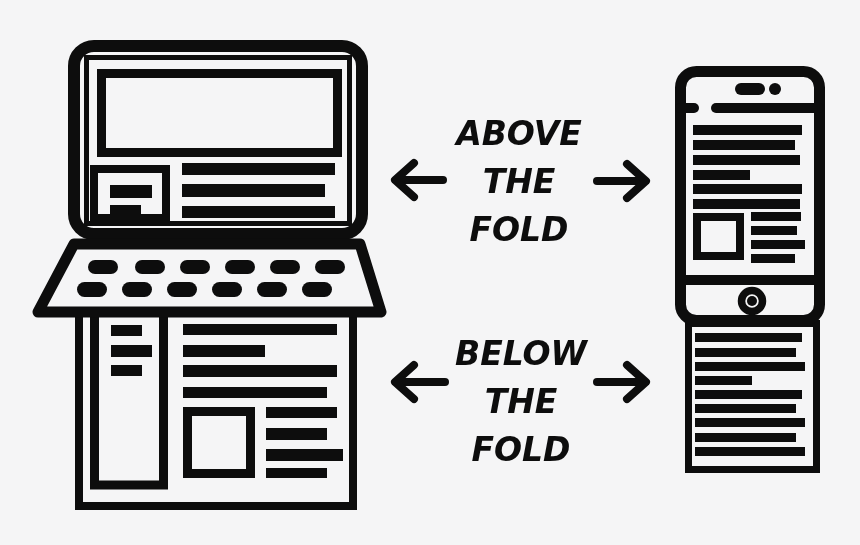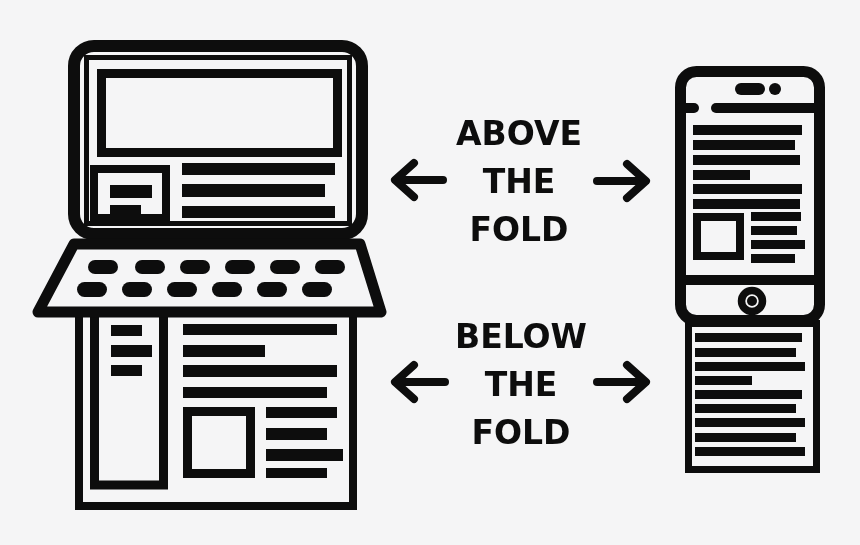--- a/index.html
+++ b/index.html
@@ -1,36 +1,36 @@
 <!DOCTYPE html>
 <html style="--bg: #f5f5f6; --ink: #0d0d0d;"><head>
 <meta charset="utf-8">
 <style>
   :root { --bg:#f5f5f6; --ink:#0d0d0d; }
   html,body { margin:0; padding:0; }
   body { background:var(--bg); font-family:"DejaVu Sans","Liberation Sans",sans-serif; }
   .canvas {
     position:relative; width:860px; height:545px;
-    background:var(--bg); overflow:hidden;
+    background:var(--bg); overflow:hidden;font-style:italic;
   }
   .art {
     position:absolute; left:0; top:0; width:860px; height:545px;
     color:var(--ink); display:block;
   }
   
   .s  { fill:none; stroke:currentColor; }
   .f  { fill:currentColor; stroke:none; }
   .panel { fill:var(--bg); stroke:currentColor; }
   .label {
     position:absolute; width:170px; text-align:center;
     font-weight:700; font-size:33px; line-height:48px;
     color:var(--ink); letter-spacing:0px; white-space:nowrap;
   }
   #label-above { left:434px; top:110px; }
-  #label-below { left:436px; top:313px; }
+  #label-below { left:436px; top:330px; }
 </style>
 </head>
 <body>
 
 <div class="canvas">
 
   <svg class="art" viewBox="0 0 860 545" xmlns="http://www.w3.org/2000/svg">
 
     <g>
 

